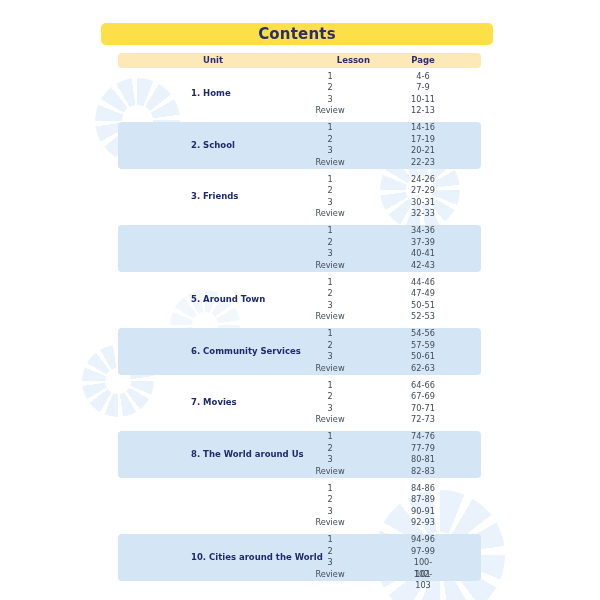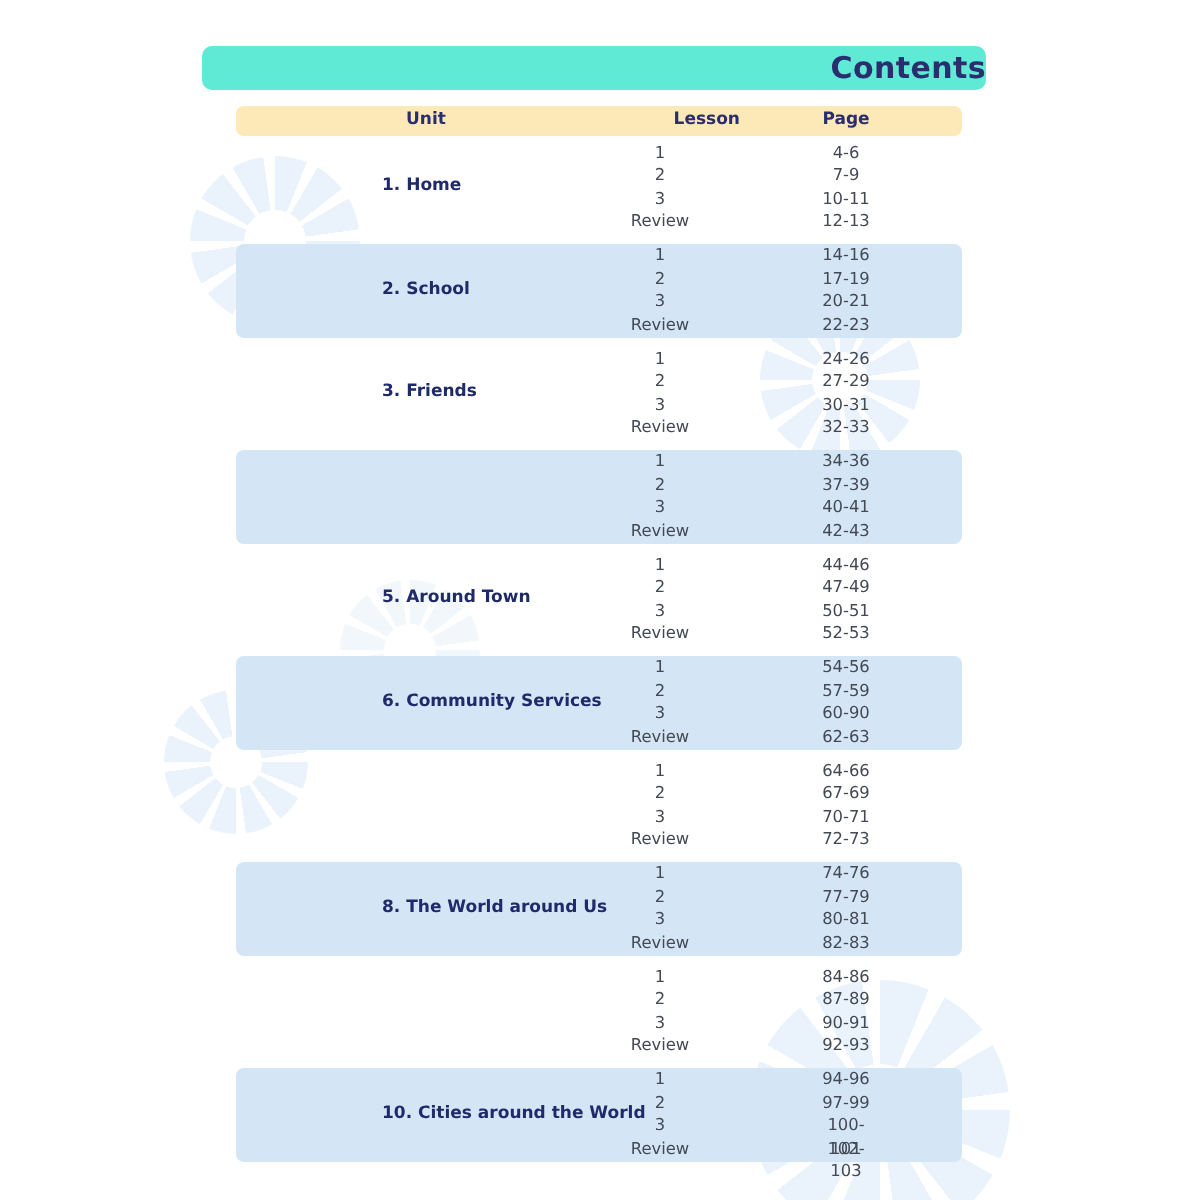--- a/index.html
+++ b/index.html
@@ -12,22 +12,22 @@
     .deco-ring {
       background:
         repeating-conic-gradient(#eaf3fb 0deg 22deg, #ffffff 22deg 30deg);
     }
     .deco-ring::after {
       content: ""; position: absolute; border-radius: 50%; background: #ffffff;
       left: 32%; top: 32%; width: 36%; height: 36%;
     }
     .title-bar {
       position: absolute; left: 101px; top: 23px; width: 392px; height: 22px;
-      background: #5eead4; border-radius: 5px;
-      display: flex; align-items: center; justify-content: flex-end;
+      background: #fde047; border-radius: 5px;
+      display: flex; align-items: center; justify-content: center;
     }
     .title-text {
       font-family: "DejaVu Sans", sans-serif; font-weight: bold; font-size: 15px;
       color: #2a2e6e; letter-spacing: 0.2px;
     }
     .header-bar {
       position: absolute; left: 118px; top: 53px; width: 363px; height: 15px;
       background: #fde8b8; border-radius: 4px;
     }
     .hcell {
@@ -169,28 +169,29 @@
       <div class="lesson-row" style="left: 0px; width: 363px; top: 0.5px;">
         <span class="lesson-cell">1</span>
         <span class="page-cell">54-56</span>
       </div>
       <div class="lesson-row" style="left: 0px; width: 363px; top: 12px;">
         <span class="lesson-cell">2</span>
         <span class="page-cell">57-59</span>
       </div>
       <div class="lesson-row" style="left: 0px; width: 363px; top: 23.5px;">
         <span class="lesson-cell">3</span>
-        <span class="page-cell">60-90</span>
+        <span class="page-cell">50-61</span>
       </div>
       <div class="lesson-row" style="left: 0px; width: 363px; top: 35px;">
         <span class="lesson-cell">Review</span>
         <span class="page-cell">62-63</span>
       </div>
     </div>
     <div class="unit-block" style="top: 379px;">
+      <span class="unit-name">7. Movies</span>
       <div class="lesson-row" style="left: 0px; width: 363px; top: 0.5px;">
         <span class="lesson-cell">1</span>
         <span class="page-cell">64-66</span>
       </div>
       <div class="lesson-row" style="left: 0px; width: 363px; top: 12px;">
         <span class="lesson-cell">2</span>
         <span class="page-cell">67-69</span>
       </div>
       <div class="lesson-row" style="left: 0px; width: 363px; top: 23.5px;">
         <span class="lesson-cell">3</span>

